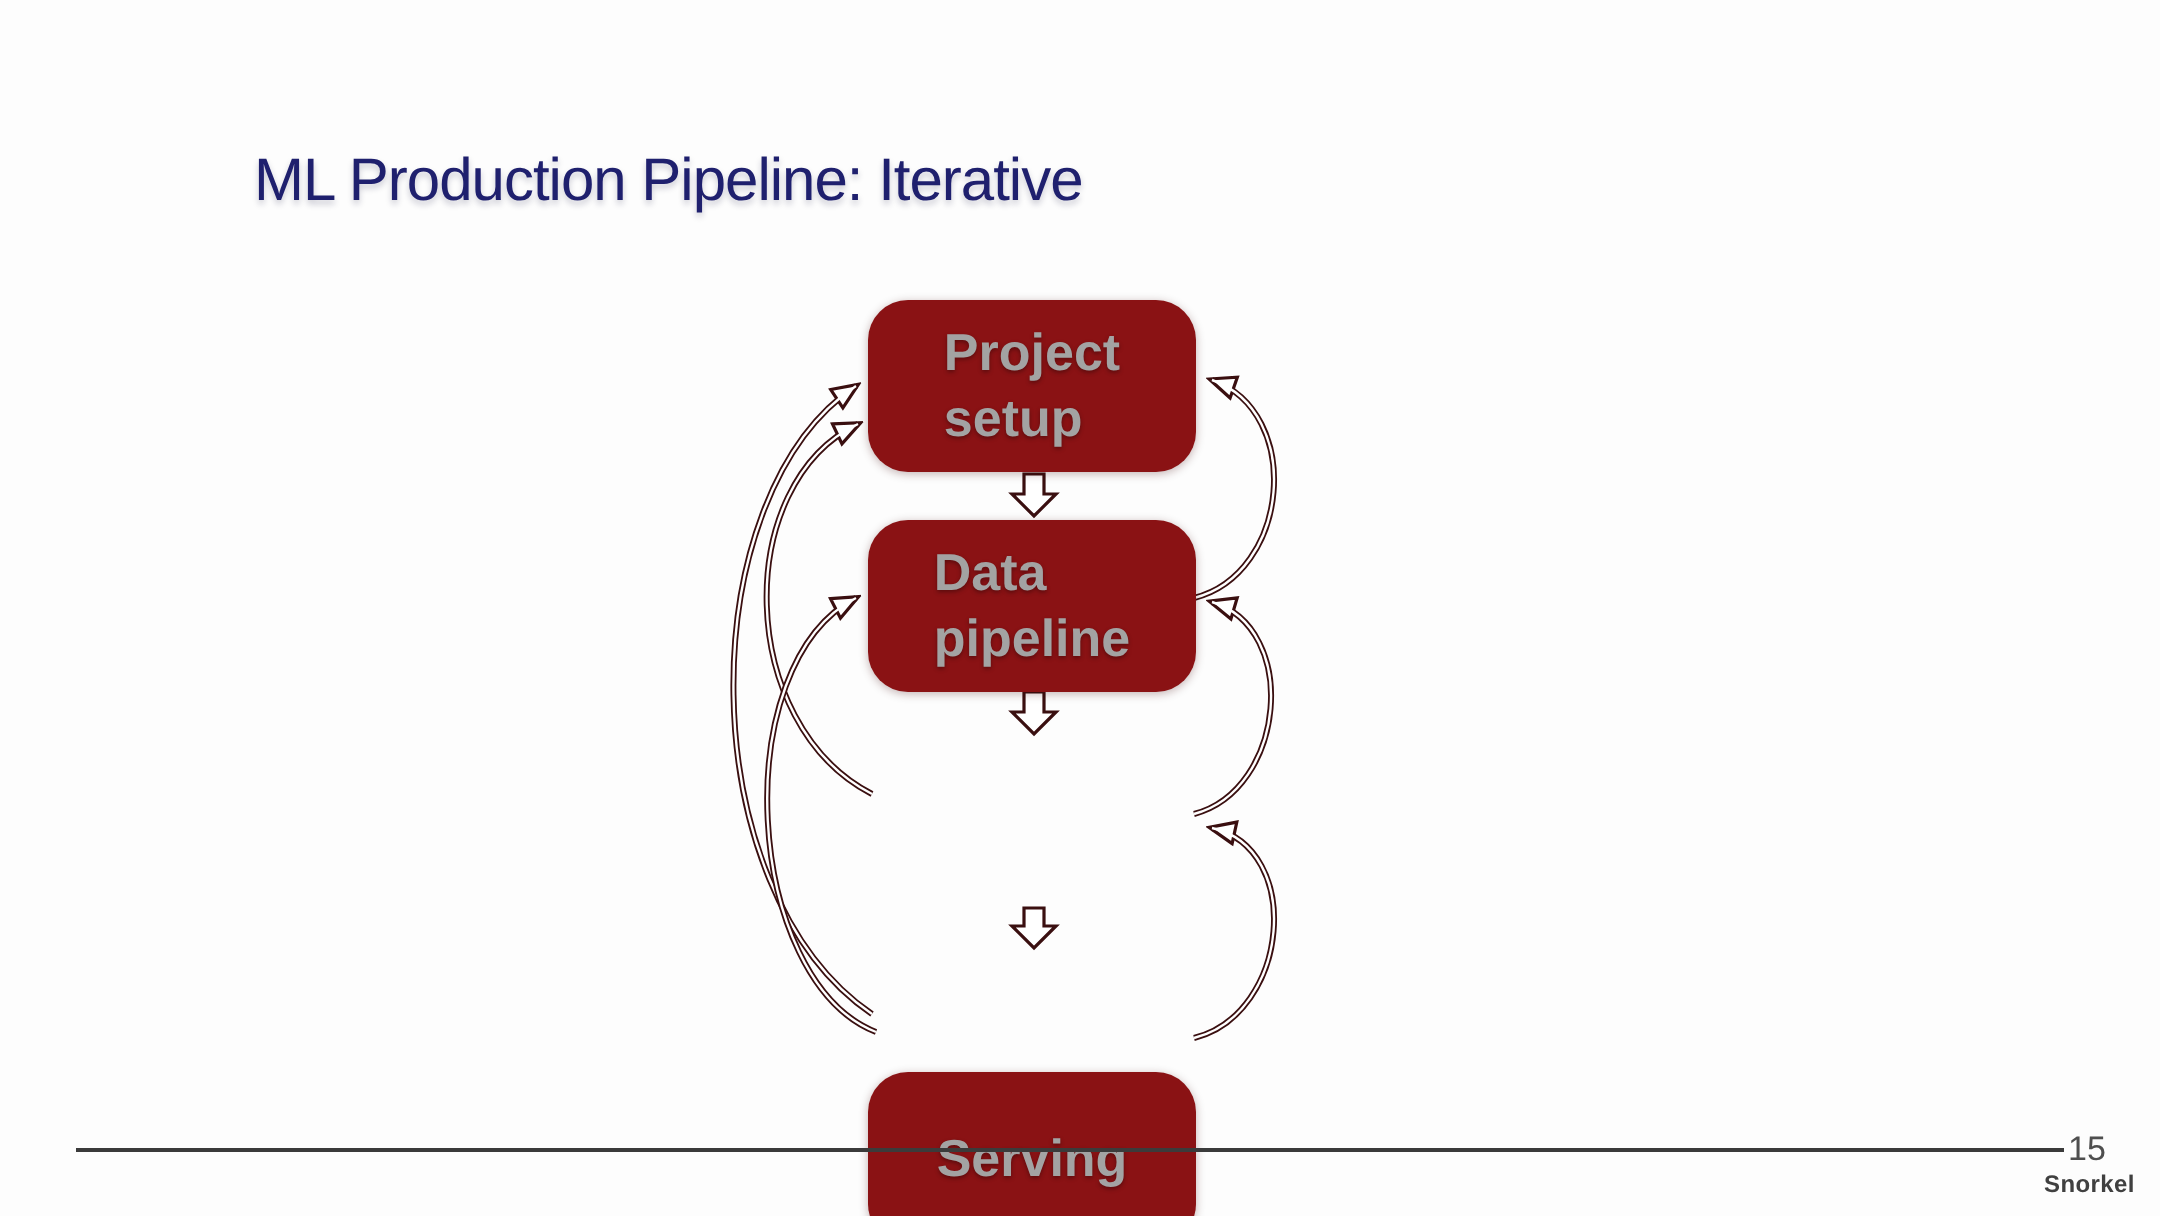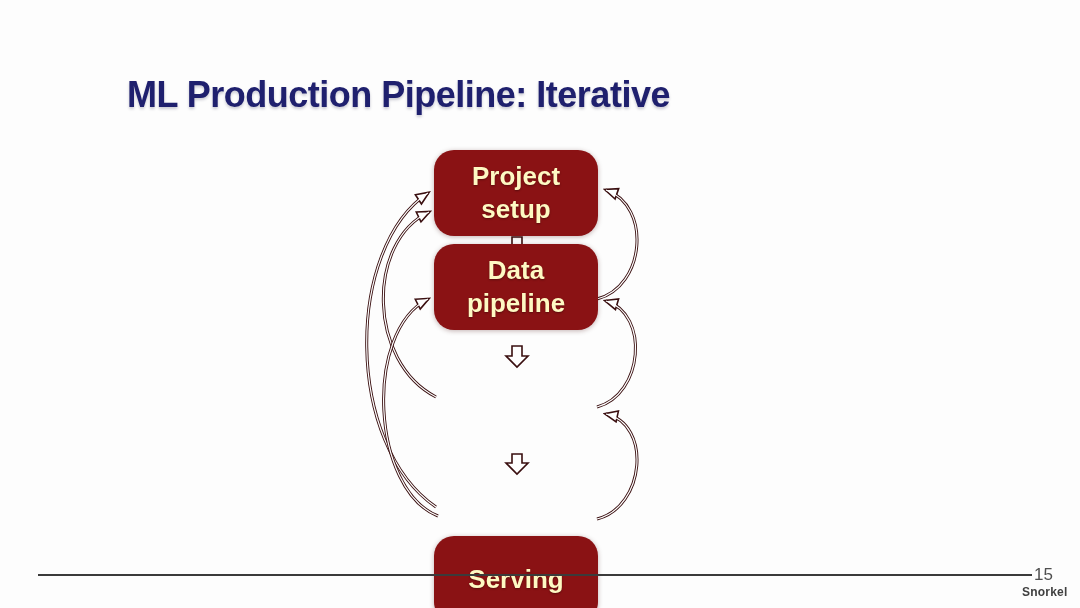--- a/index.html
+++ b/index.html
@@ -2,38 +2,38 @@
 <html><head>
 <meta charset="utf-8">
 <style>
   html,body{margin:0;padding:0;background:#e8e8e8;}
   .slide{
     position:relative;width:1080px;height:608px;background:#fdfdfd;overflow:hidden;
     font-family:"Liberation Sans","DejaVu Sans",sans-serif;
   }
   .title{
     position:absolute;left:127px;top:74px;width:820px;
-    font-size:36px;font-weight:bold;letter-spacing:-0.5px;color:#1f206e;
+    font-size:30px;font-weight:normal;letter-spacing:-0.5px;color:#1f206e;
     text-shadow:0 2px 3px rgba(20,20,60,0.22);
     white-space:nowrap;
   }
   .arrows-svg{position:absolute;left:0;top:0;width:1080px;height:608px;z-index:1;}
   .node{
     position:absolute;left:434px;width:164px;height:86px;z-index:2;
     background:#8a1214;border-radius:20px;
     display:flex;align-items:center;justify-content:center;
     box-shadow:0 1px 5px rgba(60,5,5,0.30);
   }
   .node .lbl{
-    color:#fef9c3;font-weight:bold;font-size:26px;line-height:1.26;
-    text-align:center;white-space:pre-line;
+    color:#a3a3a3;font-weight:bold;font-size:26px;line-height:1.26;
+    white-space:pre-line;
     text-shadow:0 1px 2px rgba(0,0,0,0.35);
   }
   .node-1{top:150px;}
-  .node-2{top:244px;}
+  .node-2{top:260px;}
   .node-3{top:366px;}
   .node-4{top:492px;margin-top:44px;}
   .footer-line{
     position:absolute;left:38px;top:574px;width:994px;height:2px;
     background:#3b3b3b;z-index:2;
   }
   .page-number{
     position:absolute;left:1034px;top:565px;z-index:2;
     font-size:17px;color:#4f4f4f;
   }

